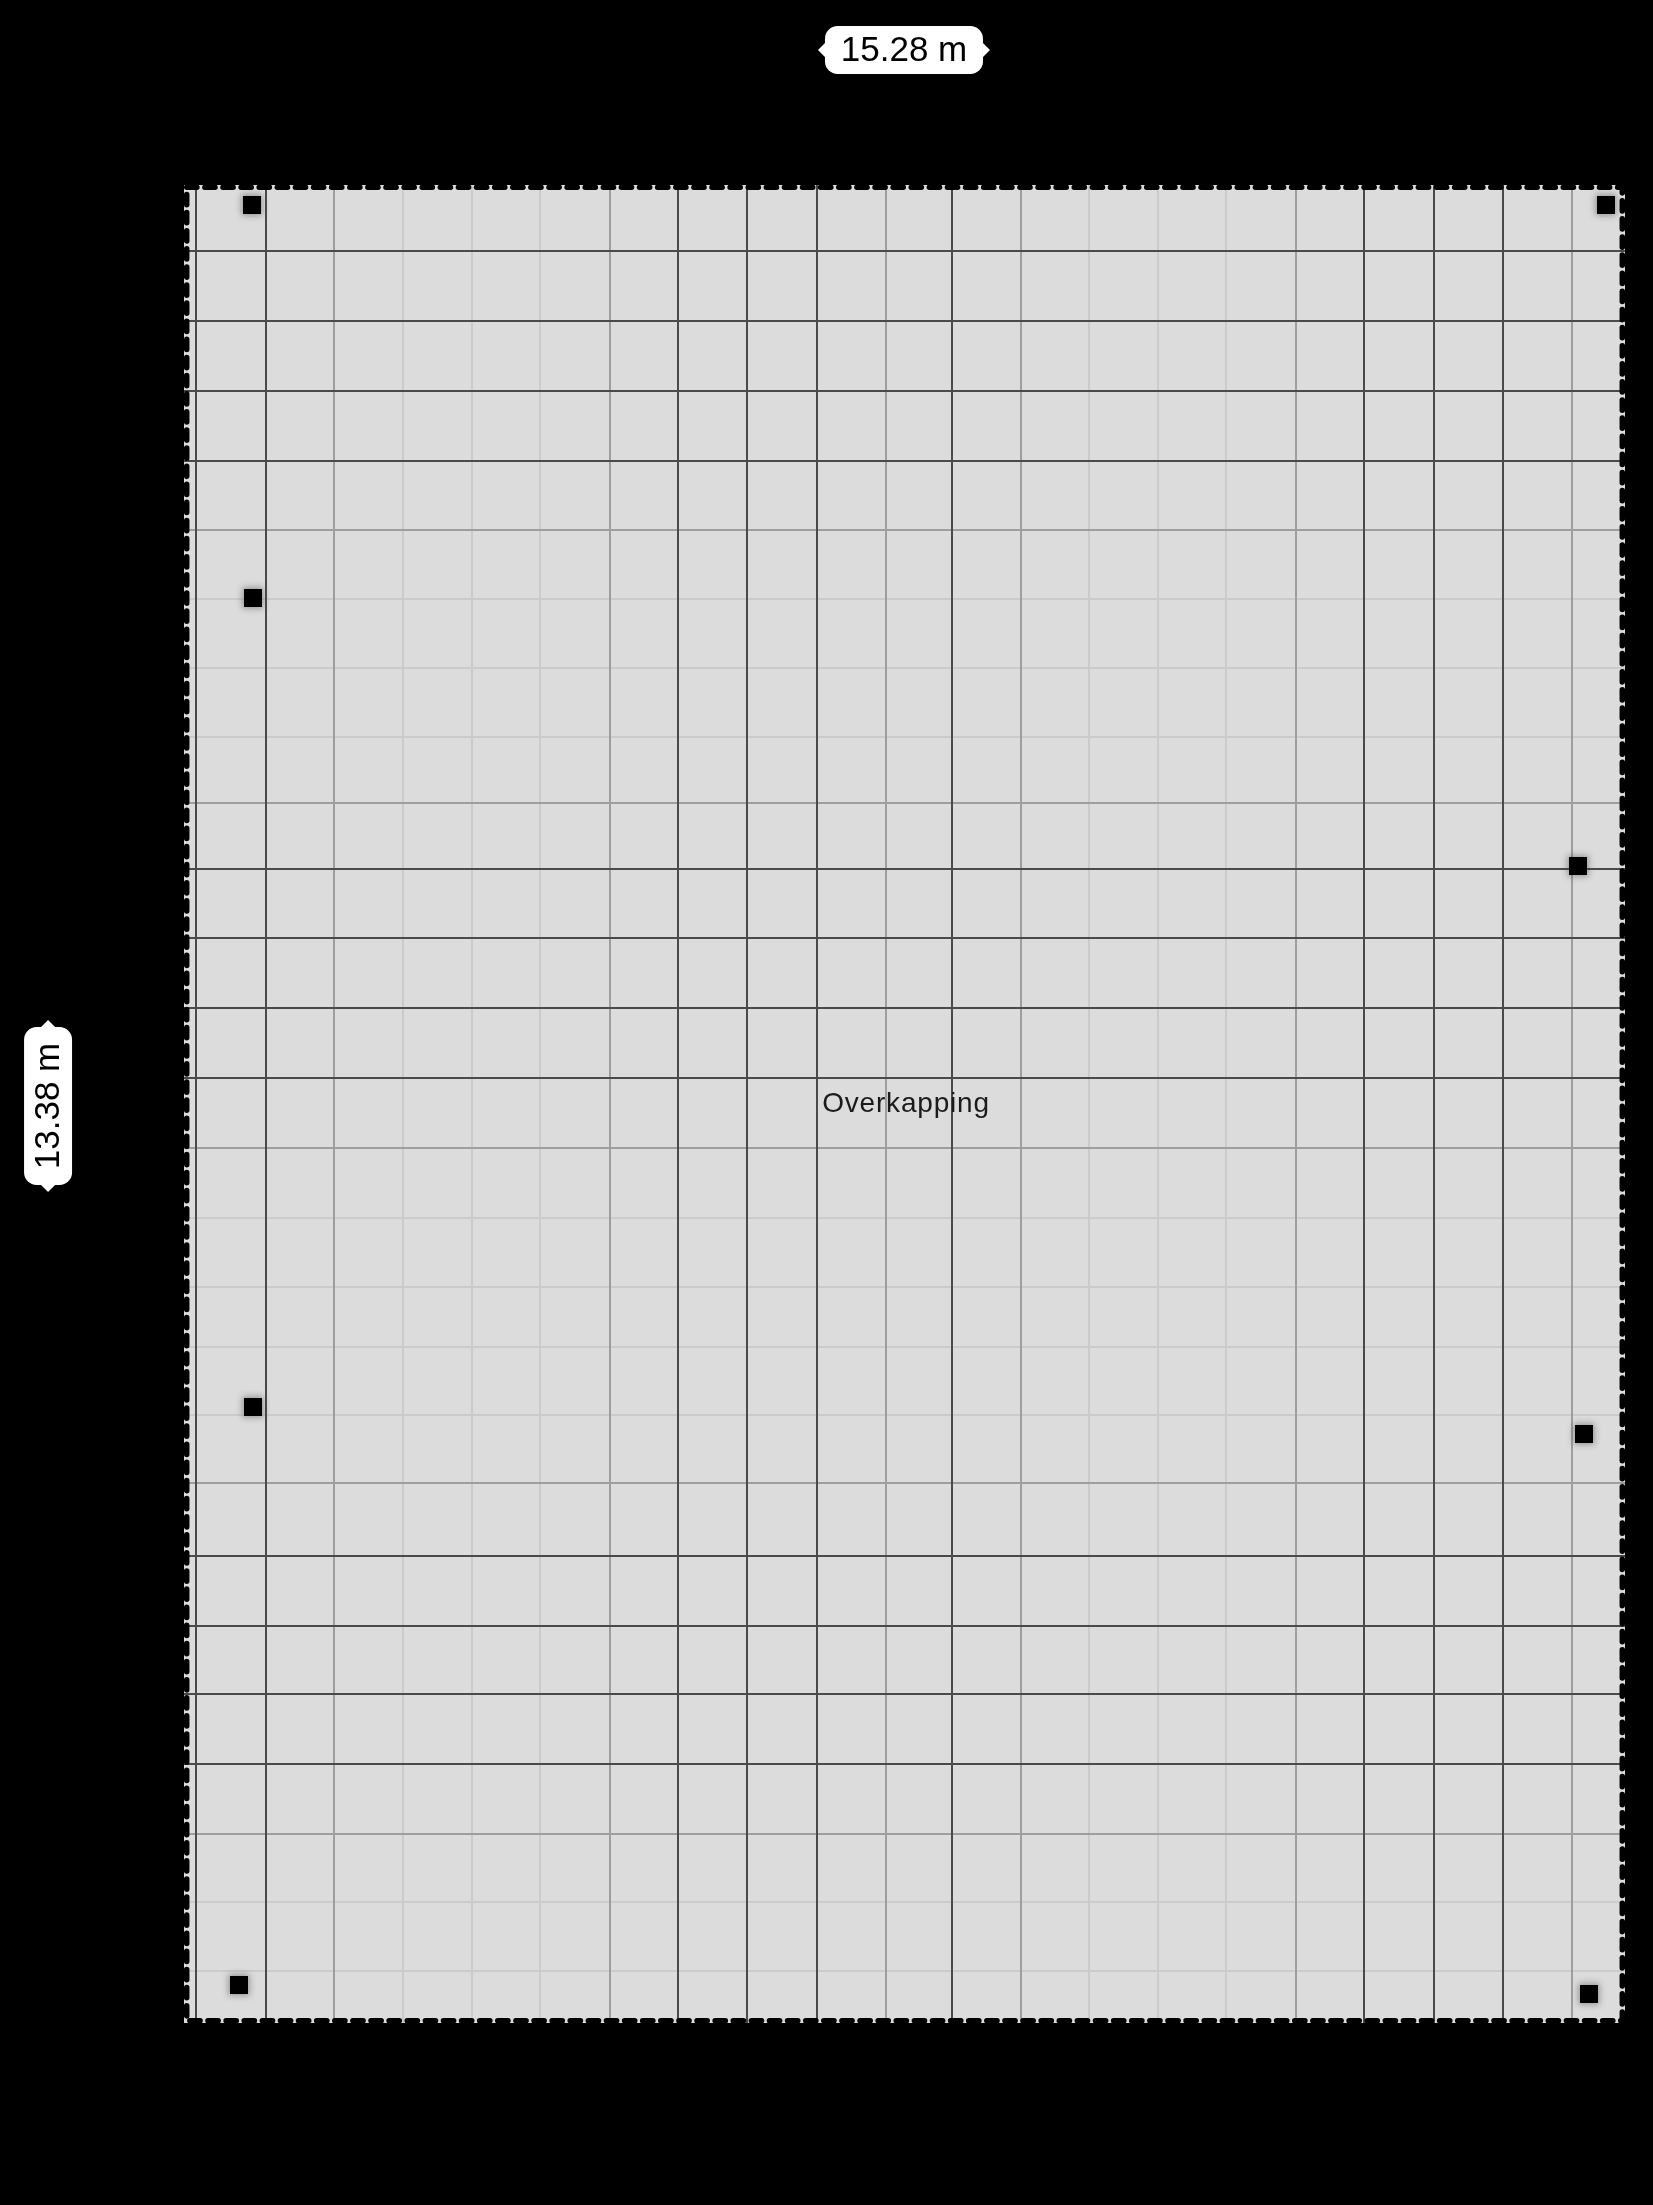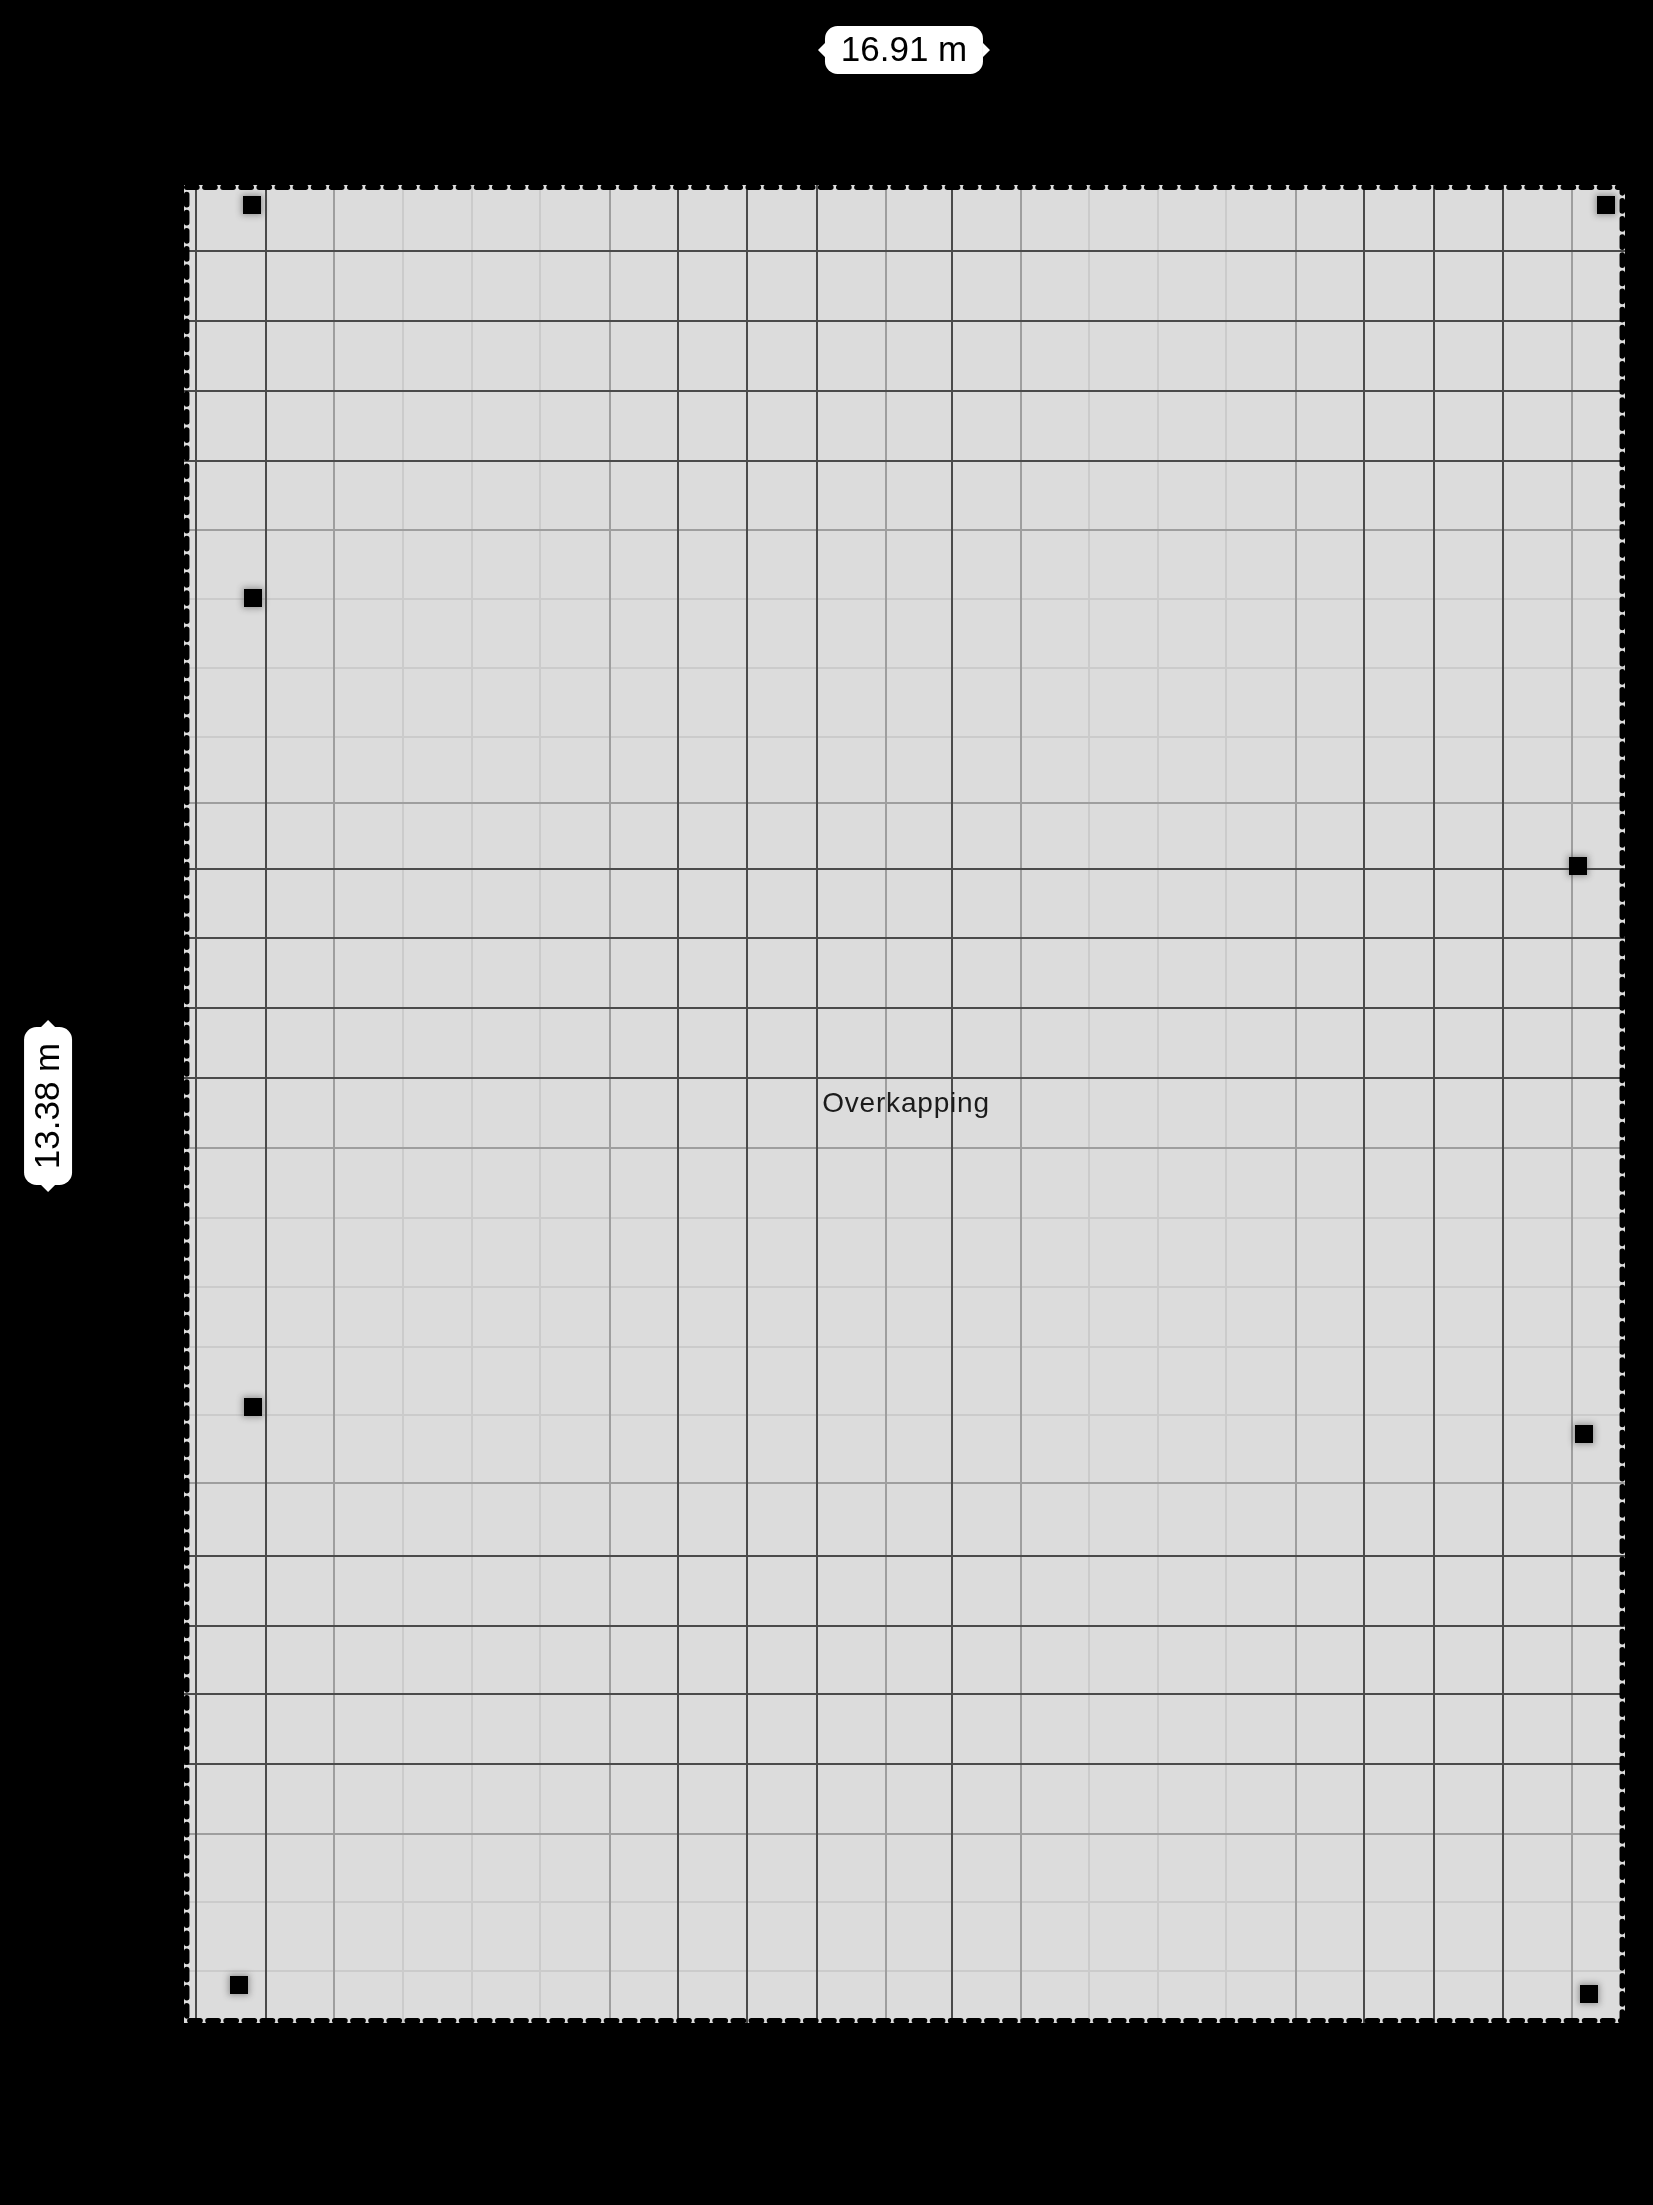--- a/index.html
+++ b/index.html
@@ -145,21 +145,21 @@
       </div>
     <svg class="plan-border" width="1441" height="1838" viewBox="0 0 1829 2334">
         <rect x="3" y="3" width="1823" height="2328" fill="none" stroke="#000000" stroke-width="7" stroke-dasharray="13 10" stroke-linecap="round"></rect>
       </svg>
     <div class="plan-title" style="left: 722px; top: 918px;">Overkapping</div>
   </div>
 
   <div class="dim" id="dim-top" style="left: 904px; top: 50px;">
     <div class="dim-box">
       <span class="tick left"></span>
-      <span>16.91 m</span>
+      <span>15.28 m</span>
       <span class="tick right"></span>
     </div>
   </div>
 
   <div class="dim rotated" id="dim-left" style="left: 48px; top: 1106px;">
     <div class="dim-box">
       <span class="tick left"></span>
       <span>13.38 m</span>
       <span class="tick right"></span>
     </div>

